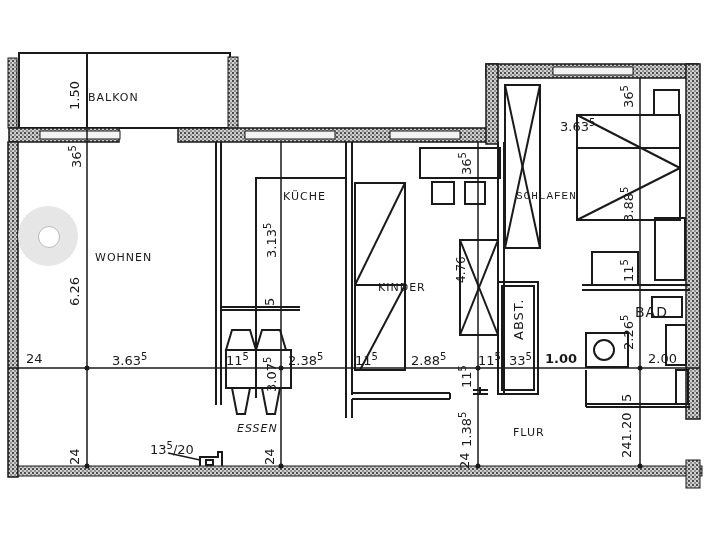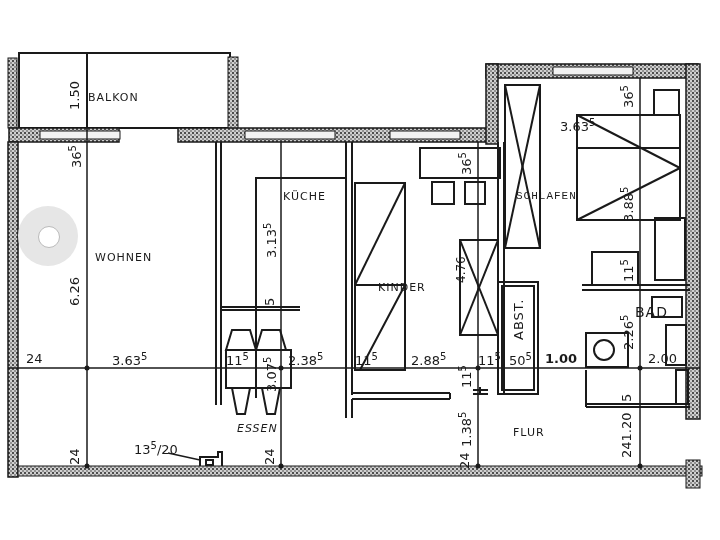--- a/index.html
+++ b/index.html
@@ -176,17 +176,17 @@
 <div class="lbl dim vert" style="left:68px;top:465px;">24</div>
 <div class="lbl dim vert" style="left:263px;top:465px;">24</div>
 
 <div class="lbl dim" style="left:26px;top:352px;">24</div>
 <div class="lbl dim" style="left:112px;top:352px;"><span>3.63</span><span class="sup">5</span></div>
 <div class="lbl dim" style="left:226px;top:352px;"><span>11</span><span class="sup">5</span></div>
 <div class="lbl dim" style="left:288px;top:352px;"><span>2.38</span><span class="sup">5</span></div>
 <div class="lbl dim" style="left:355px;top:352px;"><span>11</span><span class="sup">5</span></div>
 <div class="lbl dim" style="left:411px;top:352px;"><span>2.88</span><span class="sup">5</span></div>
 <div class="lbl dim" style="left:478px;top:352px;"><span>11</span><span class="sup">5</span></div>
-<div class="lbl dim" style="left:509px;top:352px;"><span>50</span><span class="sup">5</span></div>
+<div class="lbl dim" style="left:509px;top:352px;"><span>33</span><span class="sup">5</span></div>
 <div class="lbl dim" style="left:545px;top:352px;font-weight:bold;">1.00</div>
 <div class="lbl dim" style="left:648px;top:352px;">2.00</div>
 <div class="lbl dim" style="left:560px;top:118px;"><span>3.63</span><span class="sup">5</span></div>
-<div class="lbl dim" style="left:134px;top:441px;"><span>13</span><span class="sup">5</span><span>/20</span></div>
+<div class="lbl dim" style="left:150px;top:441px;"><span>13</span><span class="sup">5</span><span>/20</span></div>
 
 </body></html>

